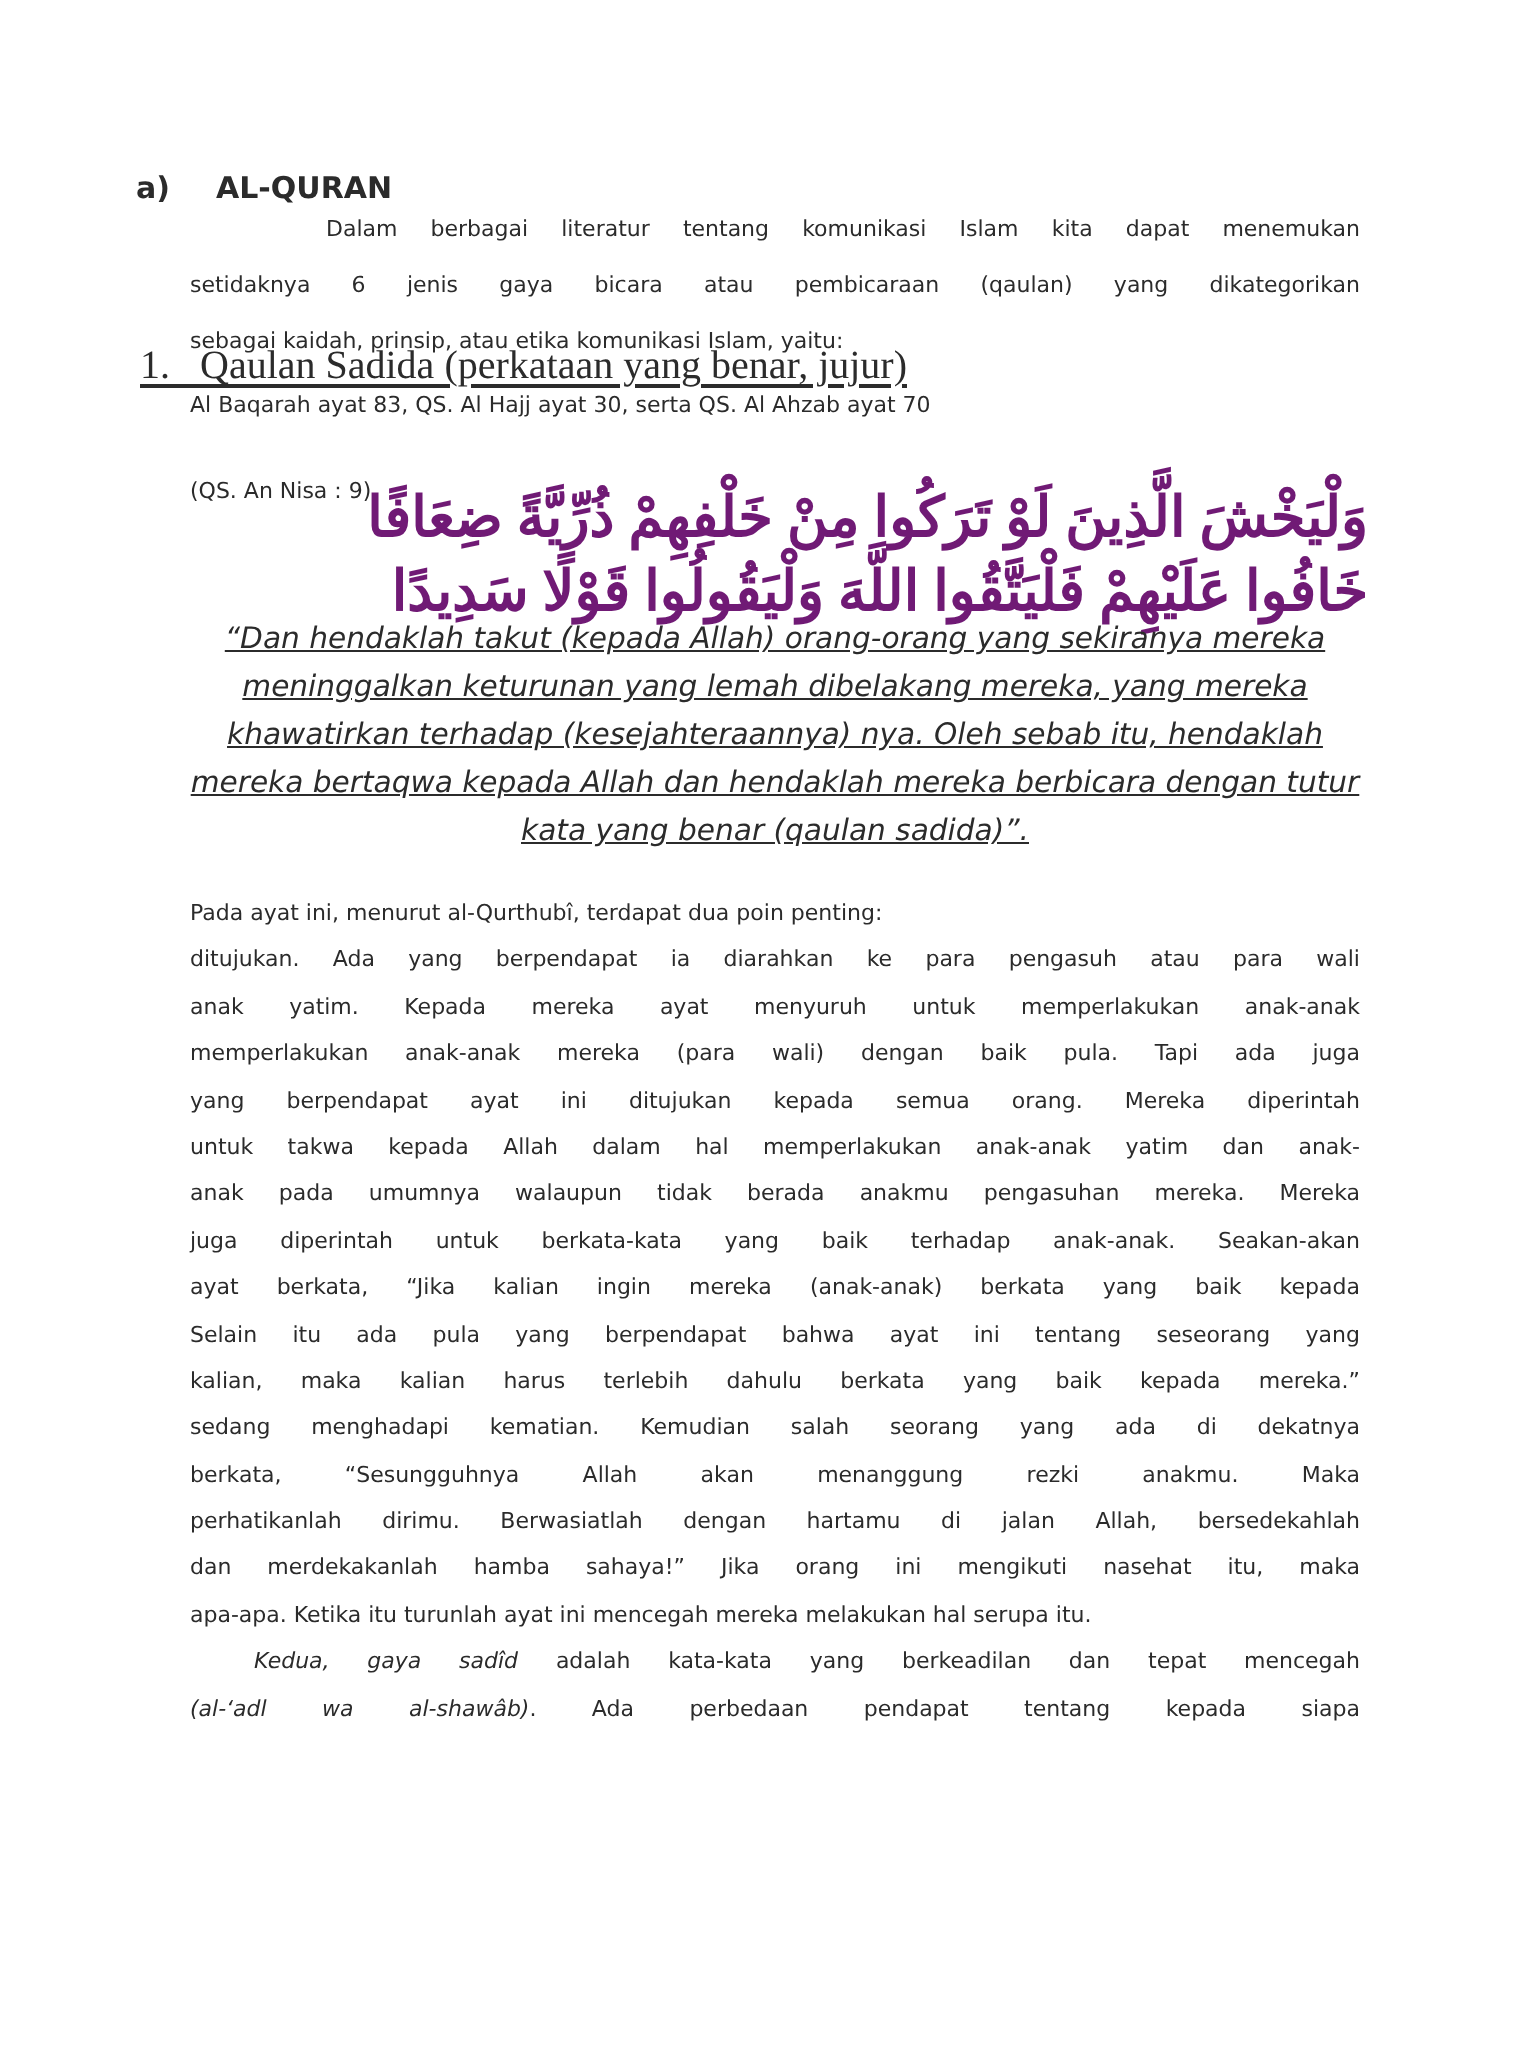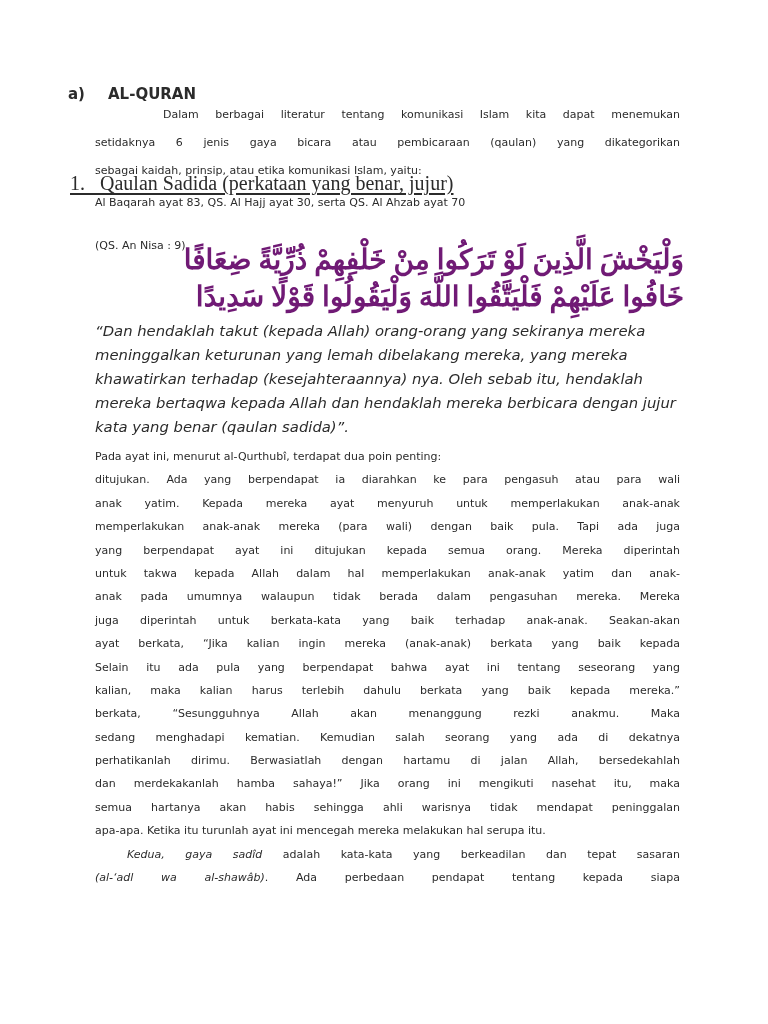--- a/index.html
+++ b/index.html
@@ -39,22 +39,22 @@
 
   .arabic {
     position: absolute; left: 84px; top: 241px; width: 600px;
     direction: rtl; 
     font-family: Liberation Serif, serif;
     font-size: 28px; font-weight: bold; color: #701a75;
     line-height: 37px;
   }
 
   .translation {
-    top: 319px; line-height: 24px;
-    font-style: italic; font-size: 14.8px;
+    top: 308px; line-height: 24px;
+    font-style: italic; text-align: center; font-size: 14.8px; text-decoration: underline;
   }
 
   .commentary { top: 445px; line-height: 23.4px; }
   .commentary > div { height: 23.4px; overflow: visible; }
 </style>
 </head>
 <body>
 
 <div class="page">
 
@@ -80,43 +80,42 @@
 
   <div class="arabic" lang="ar" dir="rtl">
     <div>وَلْيَخْشَ الَّذِينَ لَوْ تَرَكُوا مِنْ خَلْفِهِمْ ذُرِّيَّةً ضِعَافًا</div>
     <div>خَافُوا عَلَيْهِمْ فَلْيَتَّقُوا اللَّهَ وَلْيَقُولُوا قَوْلًا سَدِيدًا</div>
   </div>
 
   <div class="col translation">
     <div>“Dan hendaklah takut (kepada Allah) orang-orang yang sekiranya mereka</div>
     <div>meninggalkan keturunan yang lemah dibelakang mereka, yang mereka</div>
     <div>khawatirkan terhadap (kesejahteraannya) nya. Oleh sebab itu, hendaklah</div>
-    <div>mereka bertaqwa kepada Allah dan hendaklah mereka berbicara dengan jujur</div>
+    <div>mereka bertaqwa kepada Allah dan hendaklah mereka berbicara dengan tutur</div>
     <div>kata yang benar (qaulan sadida)”.</div>
   </div>
 
   <div class="col commentary">
     <div class="l">Pada ayat ini, menurut al-Qurthubî, terdapat dua poin penting:</div>
     <div class="j">ditujukan. Ada yang berpendapat ia diarahkan ke para pengasuh atau para wali</div>
     <div class="j">anak yatim. Kepada mereka ayat menyuruh untuk memperlakukan anak-anak</div>
     <div class="j">memperlakukan anak-anak mereka (para wali) dengan baik pula. Tapi ada juga</div>
     <div class="j">yang berpendapat ayat ini ditujukan kepada semua orang. Mereka diperintah</div>
     <div class="j">untuk takwa kepada Allah dalam hal memperlakukan anak-anak yatim dan anak-</div>
-    <div class="j">anak pada umumnya walaupun tidak berada dalam pengasuhan mereka. Mereka</div>
+    <div class="j">anak pada umumnya walaupun tidak berada anakmu pengasuhan mereka. Mereka</div>
     <div class="j">juga diperintah untuk berkata-kata yang baik terhadap anak-anak. Seakan-akan</div>
     <div class="j">ayat berkata, “Jika kalian ingin mereka (anak-anak) berkata yang baik kepada</div>
     <div class="j">Selain itu ada pula yang berpendapat bahwa ayat ini tentang seseorang yang</div>
     <div class="j">kalian, maka kalian harus terlebih dahulu berkata yang baik kepada mereka.”</div>
+    <div class="j">sedang menghadapi kematian. Kemudian salah seorang yang ada di dekatnya</div>
     <div class="j">berkata, “Sesungguhnya Allah akan menanggung rezki anakmu. Maka</div>
-    <div class="j">sedang menghadapi kematian. Kemudian salah seorang yang ada di dekatnya</div>
     <div class="j">perhatikanlah dirimu. Berwasiatlah dengan hartamu di jalan Allah, bersedekahlah</div>
     <div class="j">dan merdekakanlah hamba sahaya!” Jika orang ini mengikuti nasehat itu, maka</div>
-    <div class="j">semua hartanya akan habis sehingga ahli warisnya tidak mendapat peninggalan</div>
     <div class="l">apa-apa. Ketika itu turunlah ayat ini mencegah mereka melakukan hal serupa itu.</div>
     <div class="j ind32">
-      <span class="it">Kedua, gaya sadîd</span><span> adalah kata-kata yang berkeadilan dan tepat sasaran</span>
+      <span class="it">Kedua, gaya sadîd</span><span> adalah kata-kata yang berkeadilan dan tepat mencegah</span>
     </div>
     <div class="j">
       <span class="it">(al-‘adl wa al-shawâb)</span><span>. Ada perbedaan pendapat tentang kepada siapa</span>
     </div>
   </div>
 
 </div>
 
 </body></html>

